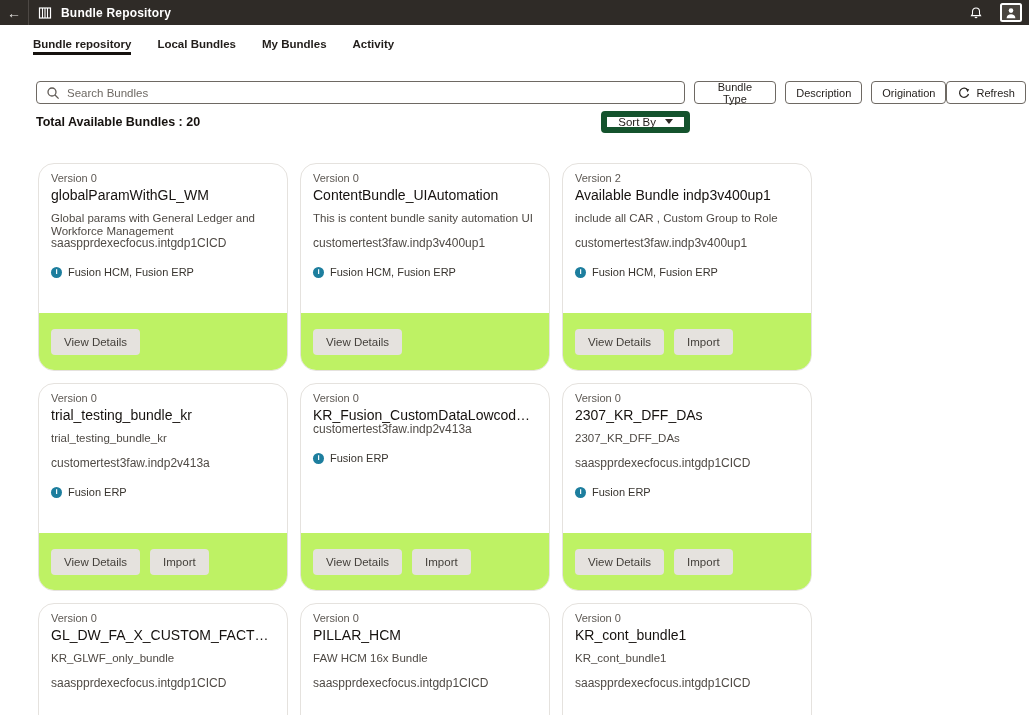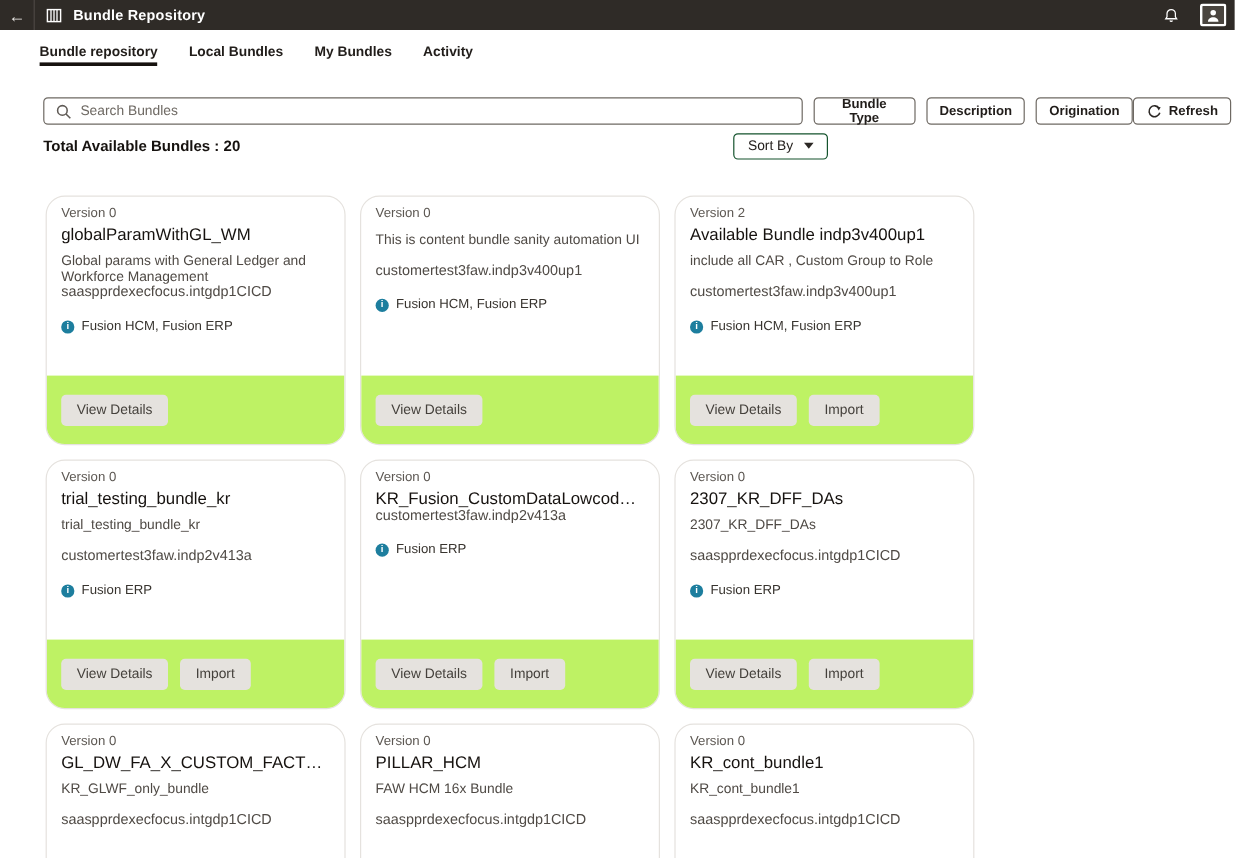--- a/index.html
+++ b/index.html
@@ -23,28 +23,28 @@
 
   
   .toolbar { display:flex; align-items:center; margin:26px 3px 0 36px; height:23px; }
   .search-box { width:652px; height:23px; border:1px solid #6e6963; border-radius:4px;
     display:flex; align-items:center; gap:7px; padding:0 9px; background:#fff; }
   .search-box input { border:none; outline:none; flex:1; font-size:11.5px; color:#2c2825;
     font-family:inherit; background:transparent; }
   .search-box input::placeholder { color:#6e6963; }
   .tool-btn { height:23px; padding:0 10px; margin-left:9px; background:#fff;
     border:1px solid #6e6963; border-radius:4px; font-size:11px; color:#211d1a;
-    display:flex; align-items:center; gap:6px; cursor:pointer; font-family:inherit;font-weight:bold; }
+    display:flex; align-items:center; gap:6px; cursor:pointer; font-family:inherit; }
   .refresh-btn { margin-left:auto; }
 
   
   .summary-row { width:654px; margin:6px 0 0 36px; display:flex; justify-content:space-between;
     align-items:center; height:23px; }
   .total-text { font-size:12.5px; font-weight:bold; color:#16120f; }
-  .sort-btn { height:22px; padding:0 11px; border:1px solid #14532d; border-radius:4px;
+  .sort-btn { height:22px; padding:0 11px; border:6px solid #14532d; border-radius:4px;
     background:#fff; font-size:11.5px; color:#211d1a; display:flex; align-items:center;
     gap:9px; cursor:pointer; font-family:inherit; }
   .caret-down { width:0; height:0; border-left:4px solid transparent;
     border-right:4px solid transparent; border-top:5px solid #2c2825; }
 
   
   .grid { margin:30px 0 0 38px; width:774px; display:grid;
     grid-template-columns:repeat(3,250px); gap:12px; }
   .card { position:relative; height:208px; background:#fff; border:1px solid #e5e2de;
     border-radius:16px; padding:8px 12px 0; overflow:hidden; }
@@ -145,20 +145,21 @@
       <span class="info-dot">i</span>
       <span>Fusion HCM, Fusion ERP</span>
     </div>
     <div class="card-footer">
         <button class="card-btn">View Details</button>
       </div>
   </div>
 
   <div class="card">
     <div class="card-version">Version 0</div>
+    <div class="card-title">ContentBundle_UIAutomation</div>
     <div class="card-desc">This is content bundle sanity automation UI</div>
     <div class="card-source">customertest3faw.indp3v400up1</div>
     <div class="card-apps">
       <span class="info-dot">i</span>
       <span>Fusion HCM, Fusion ERP</span>
     </div>
     <div class="card-footer">
         <button class="card-btn">View Details</button>
       </div>
   </div>

